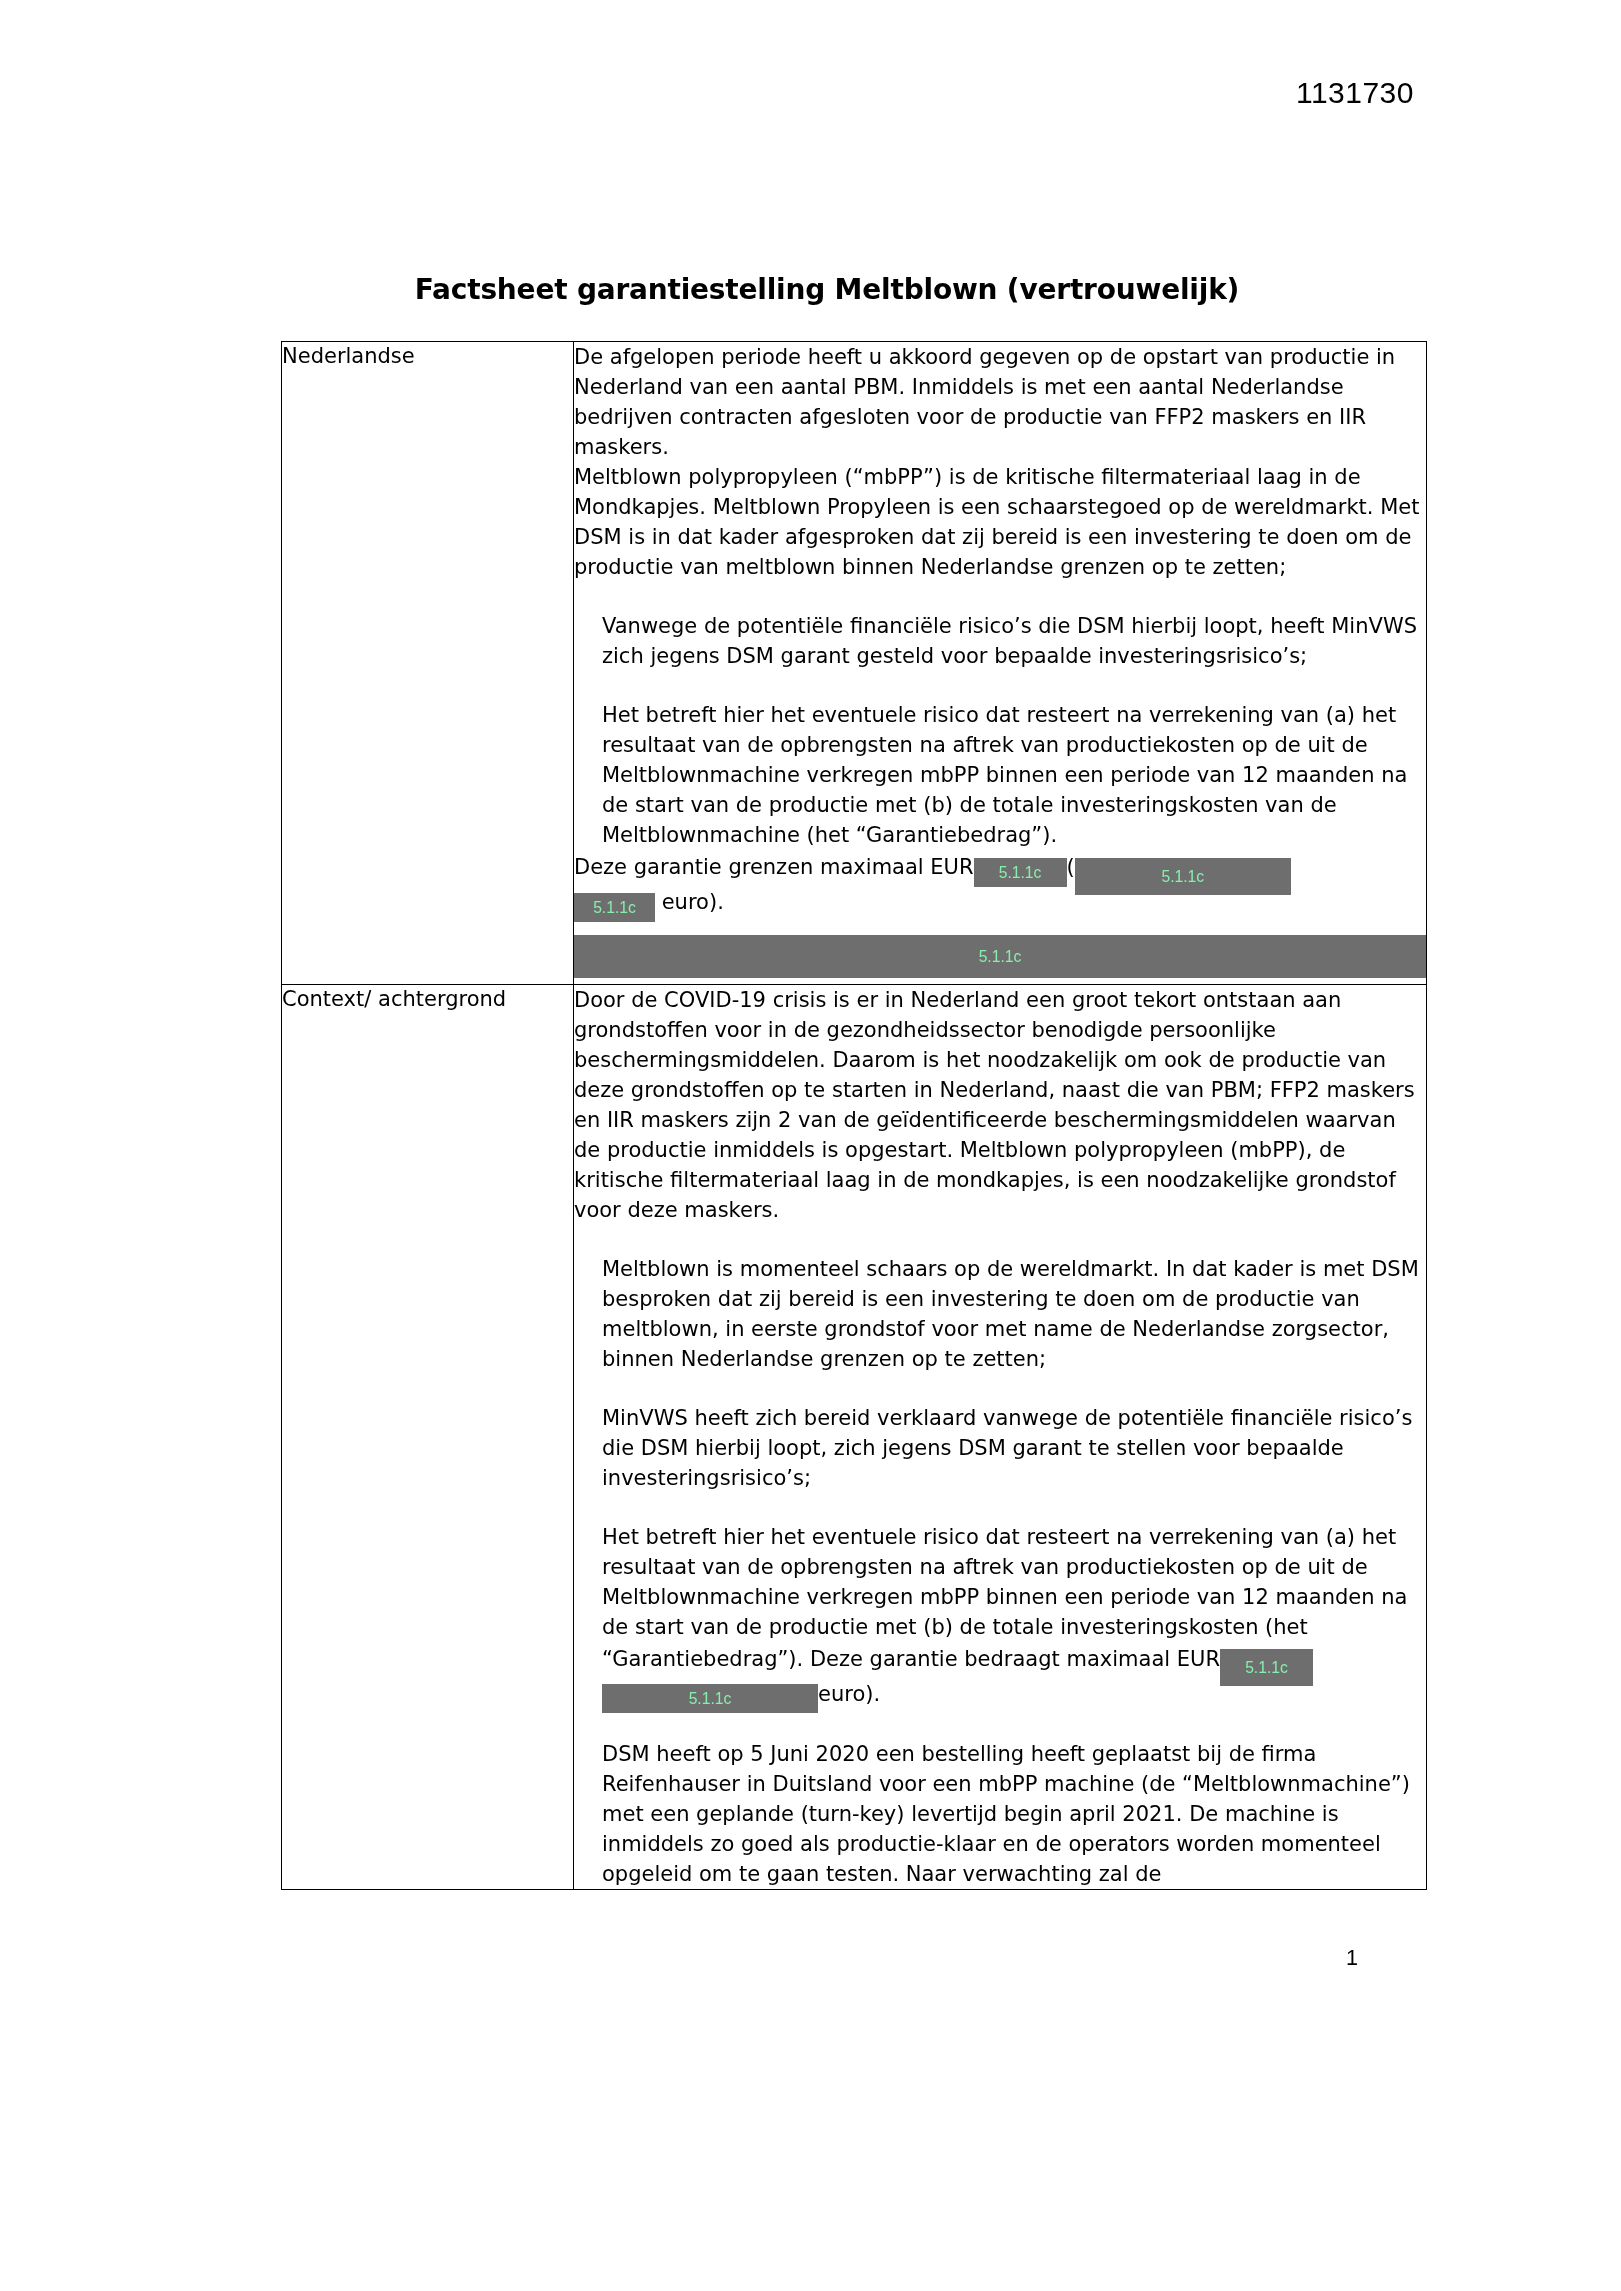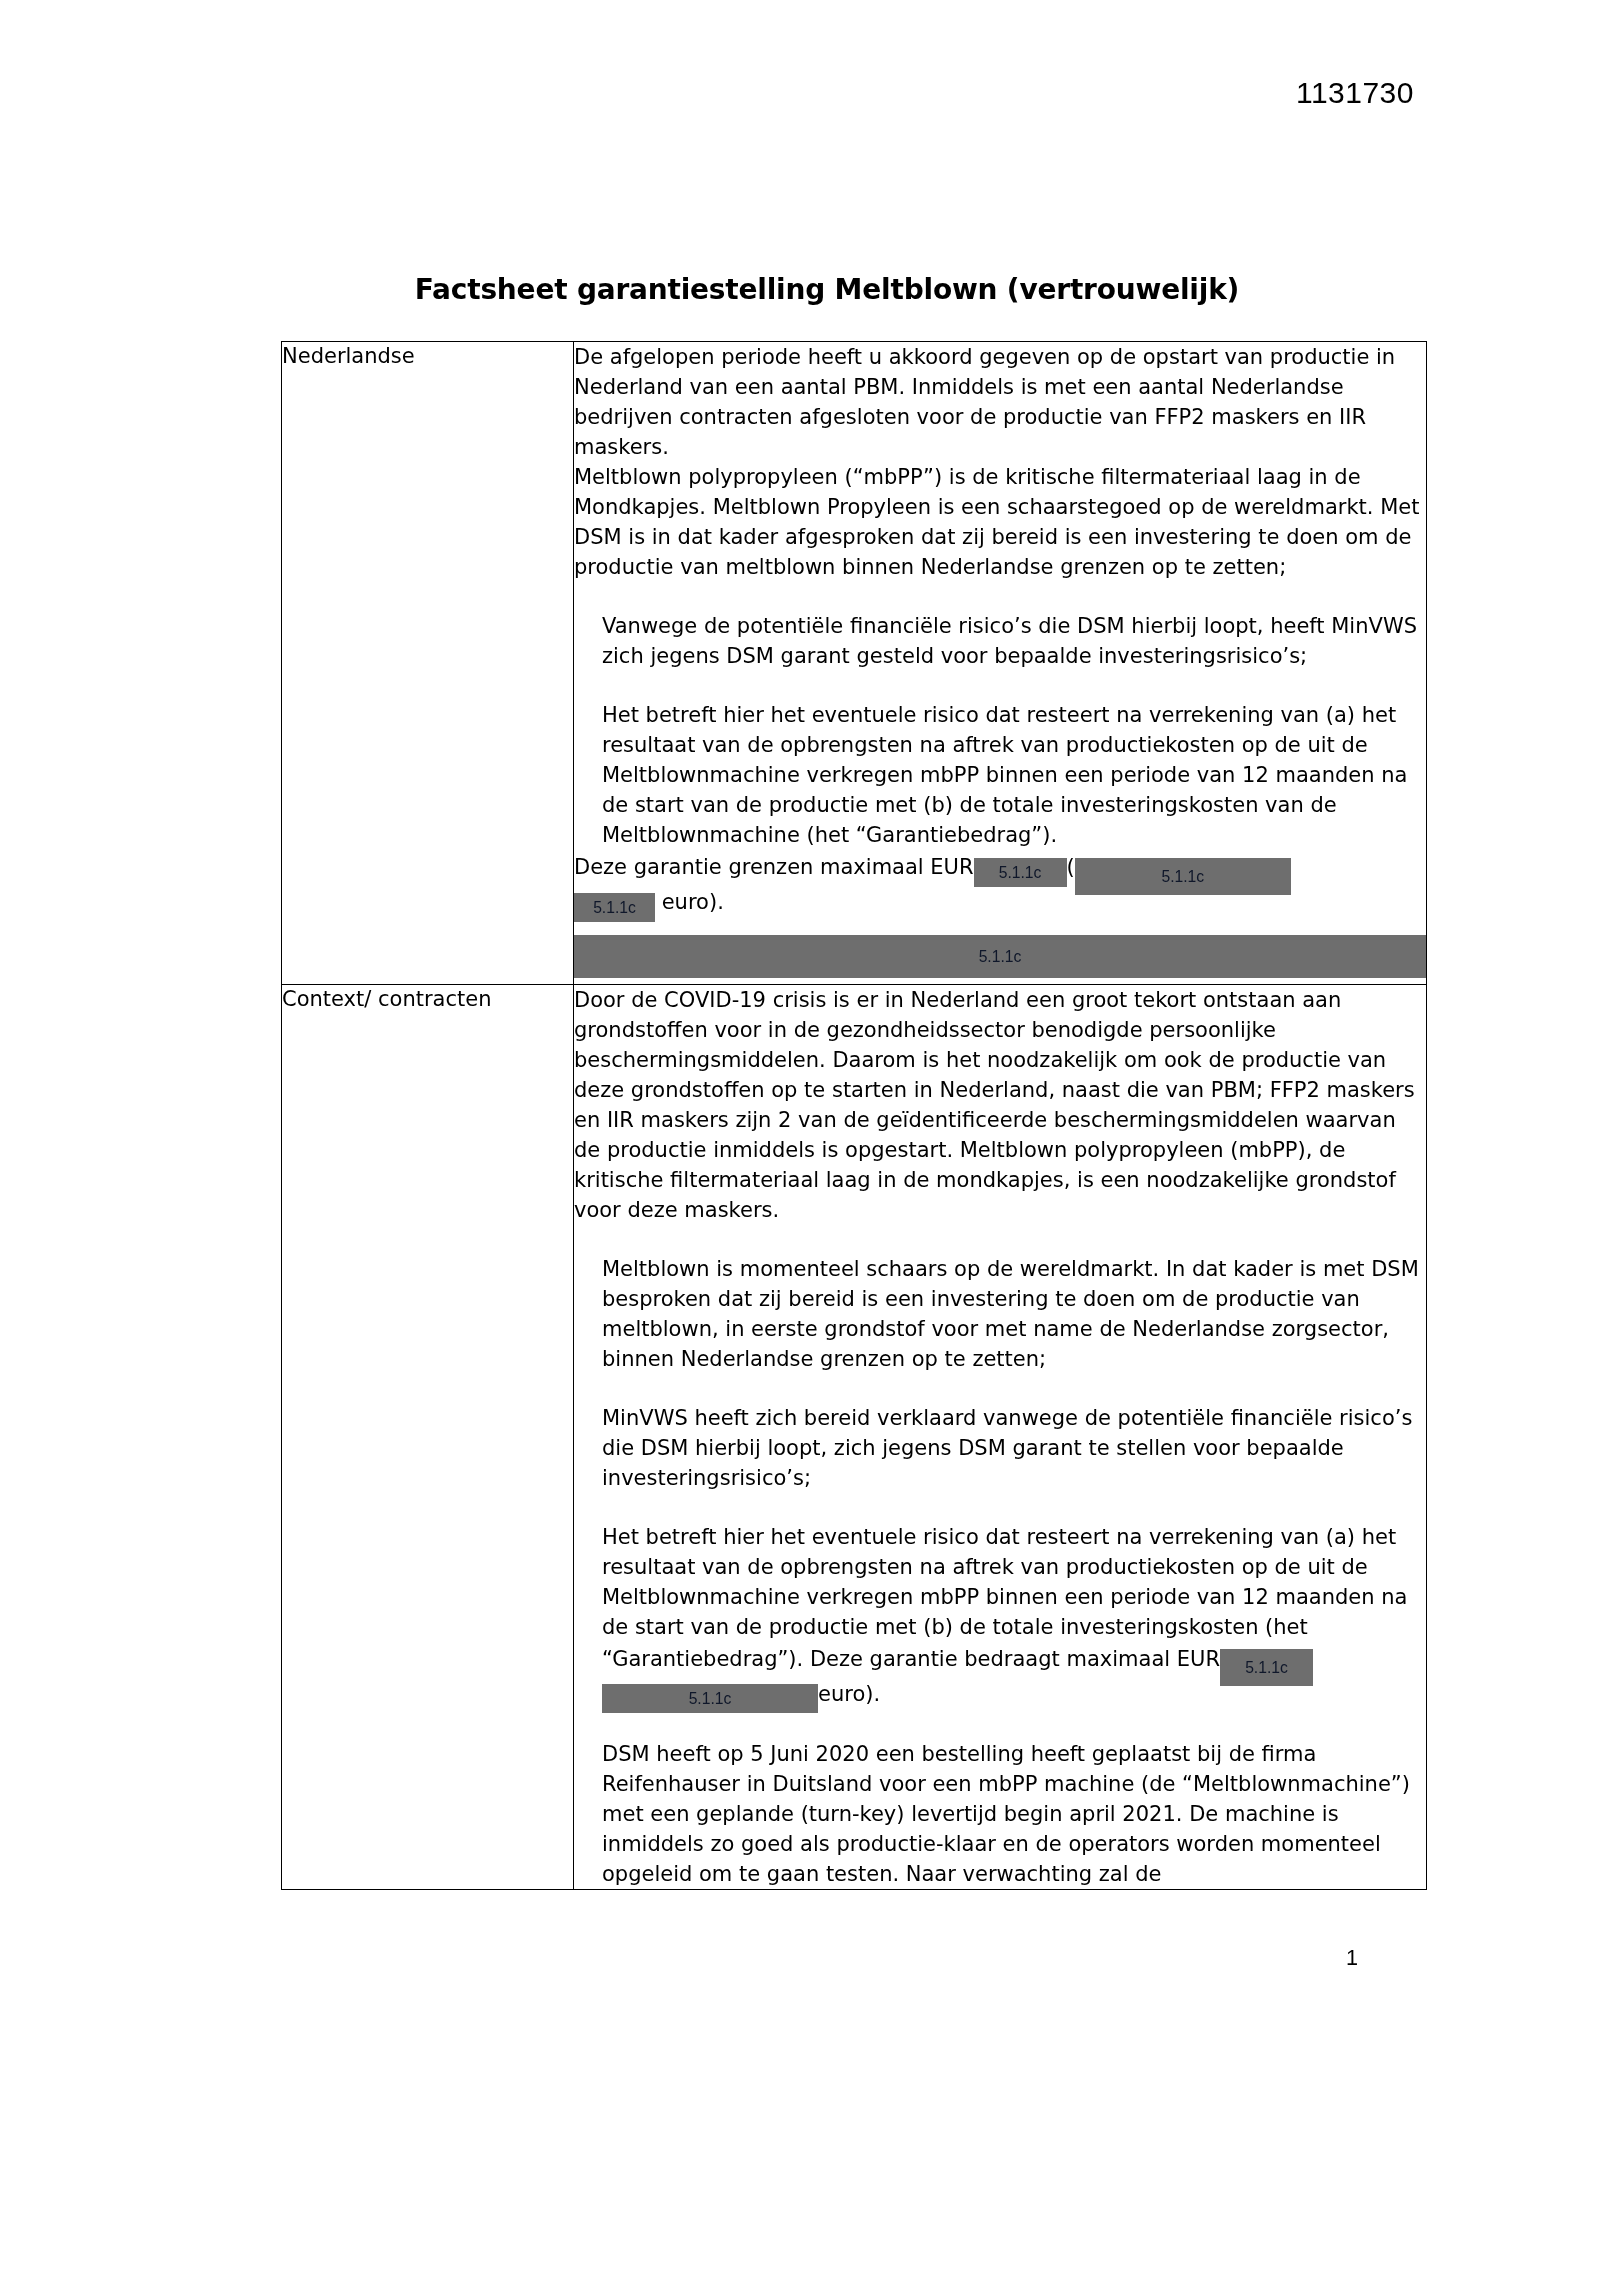--- a/index.html
+++ b/index.html
@@ -75,21 +75,21 @@
   .body-cell p {
     margin: 0;
   }
   .body-cell p.gap {
     margin-top: 29px;
     margin-left: 28px;
   }
   .redaction {
     display: inline-block;
     background: #6e6e6e;
-    color: #0f172a;
+    color: #86efac;
     font-size: 15.7px;
     font-family: "Liberation Sans", sans-serif;
     text-align: center;
     vertical-align: baseline;
     line-height: 29px;
     height: 29px;
     position: relative;
     top: 3.9px;
   }
   .redaction.r-w95  { width: 93px; }
@@ -133,21 +133,21 @@
           <p>De afgelopen periode heeft u akkoord gegeven op de opstart van productie in Nederland van een aantal PBM. Inmiddels is met een aantal Nederlandse bedrijven contracten afgesloten  voor de productie van FFP2 maskers en IIR maskers.</p>
           <p>Meltblown polypropyleen (“mbPP”) is de kritische filtermateriaal laag in de Mondkapjes. Meltblown Propyleen is een schaarstegoed op de wereldmarkt. Met DSM is in dat kader afgesproken dat zij bereid is een investering te doen om de productie van meltblown binnen Nederlandse grenzen op te zetten;</p>
           <p class="gap">Vanwege de potentiële financiële risico’s die DSM hierbij loopt, heeft MinVWS zich jegens DSM garant gesteld voor bepaalde investeringsrisico’s;</p>
           <p class="gap">Het betreft hier het eventuele risico dat resteert na verrekening van (a) het resultaat van de opbrengsten na aftrek van productiekosten op de uit de Meltblownmachine verkregen mbPP binnen een periode van 12 maanden na de start van de productie met (b) de totale investeringskosten van de Meltblownmachine (het “Garantiebedrag”).</p>
           <p><span>Deze garantie grenzen maximaal EUR</span><span class="redaction r-w95">5.1.1c</span><span>(</span><span class="redaction r-w220 r-tall">5.1.1c</span><br><span class="redaction r-w83">5.1.1c</span>
             <span>euro).</span></p>
           <div class="redaction r-bar">5.1.1c</div>
         </td>
       </tr>
       <tr>
-        <td class="label-cell">Context/ contracten</td>
+        <td class="label-cell">Context/ achtergrond</td>
         <td class="body-cell">
           <p>Door de COVID-19 crisis is er in Nederland een groot tekort ontstaan aan grondstoffen voor in de gezondheidssector benodigde persoonlijke beschermingsmiddelen. Daarom is het noodzakelijk om ook de productie van deze grondstoffen op te starten in Nederland, naast die van PBM; FFP2 maskers en IIR maskers zijn 2 van de geïdentificeerde beschermingsmiddelen waarvan de productie inmiddels is opgestart. Meltblown polypropyleen (mbPP), de kritische filtermateriaal laag in de mondkapjes, is een noodzakelijke grondstof voor deze maskers.</p>
           <p class="gap">Meltblown is momenteel schaars op de wereldmarkt. In dat kader is met DSM besproken dat zij bereid is een investering te doen om de productie van meltblown, in eerste grondstof voor met name de  Nederlandse zorgsector, binnen Nederlandse grenzen op te zetten;</p>
           <p class="gap">MinVWS heeft zich bereid verklaard vanwege de potentiële financiële risico’s die DSM hierbij loopt, zich jegens DSM garant te stellen voor bepaalde investeringsrisico’s;</p>
           <p class="gap"><span>Het betreft hier het eventuele risico dat resteert na verrekening van (a) het resultaat van de opbrengsten na aftrek van productiekosten op de uit de Meltblownmachine verkregen mbPP binnen een periode van 12 maanden na de start van de productie met (b) de totale investeringskosten (het “Garantiebedrag”). Deze garantie bedraagt maximaal EUR</span><span class="redaction r-w95 r-tall">5.1.1c</span><br><span class="redaction r-w220">5.1.1c</span><span>euro).</span></p>
           <p class="gap">DSM heeft op 5 Juni 2020 een bestelling heeft geplaatst bij de firma Reifenhauser in Duitsland voor een mbPP machine (de “Meltblownmachine”) met een geplande (turn-key) levertijd begin april 2021. De machine is inmiddels zo goed als productie-klaar en de operators worden momenteel opgeleid om te gaan testen. Naar verwachting zal de</p>
         </td>
       </tr>
     </tbody>
   </table>

